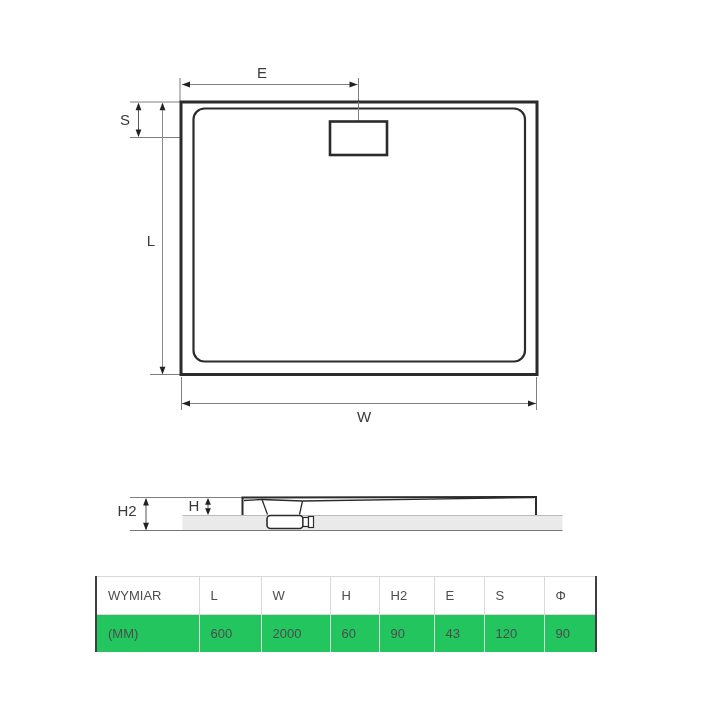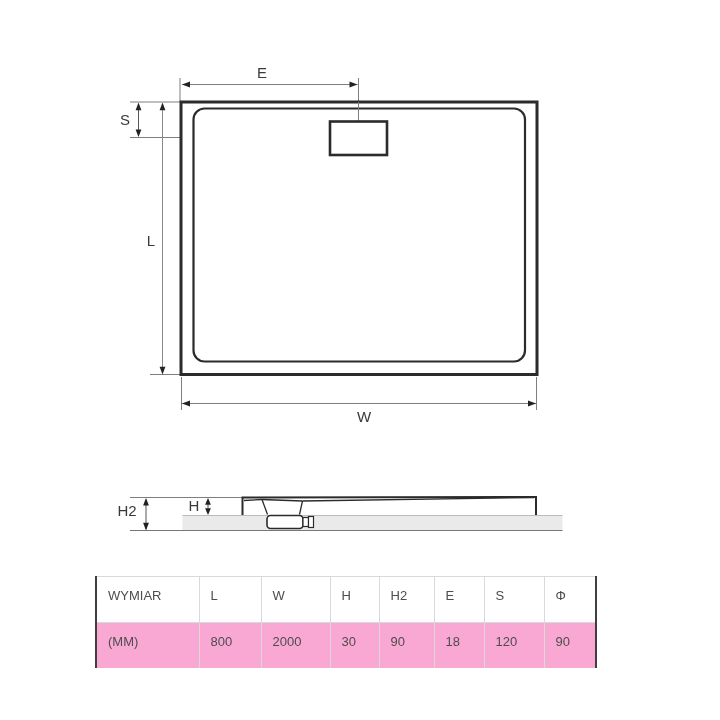--- a/index.html
+++ b/index.html
@@ -14,27 +14,27 @@
   }
   .dim-table{
     position:absolute;left:95px;top:576px;width:500px;
   }
   table.dims{
     width:500px;border-collapse:collapse;table-layout:fixed;
     border-left:2px solid #3f3f3f;border-right:2px solid #3f3f3f;
     font-size:13px;color:#4d4d4d;
   }
   table.dims th,table.dims td{
-    font-weight:normal;text-align:left;padding:0 0 8px 11px;height:37px;
+    font-weight:normal;text-align:left;padding:0 0 0 11px;height:37px;
     border-left:1px solid #d9d9d9;overflow:hidden;white-space:nowrap;
   }
   table.dims th:first-child,table.dims td:first-child{border-left:none;}
   table.dims tr.hdr{background:#ffffff;}
   table.dims tr.hdr th{border-top:1px solid #d9d9d9;border-bottom:1px solid #d9d9d9;}
-  table.dims tr.val{background:#f9a8d4;}
+  table.dims tr.val{background:#22c55e;}
 </style>
 </head>
 <body>
 
 <div class="stage">
 
   <svg class="drawing" width="720" height="560" viewBox="0 0 720 560">
 
     <g>
 
@@ -135,24 +135,24 @@
         <th>L</th>
         <th>W</th>
         <th>H</th>
         <th>H2</th>
         <th>E</th>
         <th>S</th>
         <th>Φ</th>
       </tr>
       <tr class="val">
         <td>(MM)</td>
-        <td>800</td>
+        <td>600</td>
         <td>2000</td>
-        <td>30</td>
+        <td>60</td>
         <td>90</td>
-        <td>18</td>
+        <td>43</td>
         <td>120</td>
         <td>90</td>
       </tr>
     </tbody>
       </table>
   </div>
 </div>
 
 </body></html>

